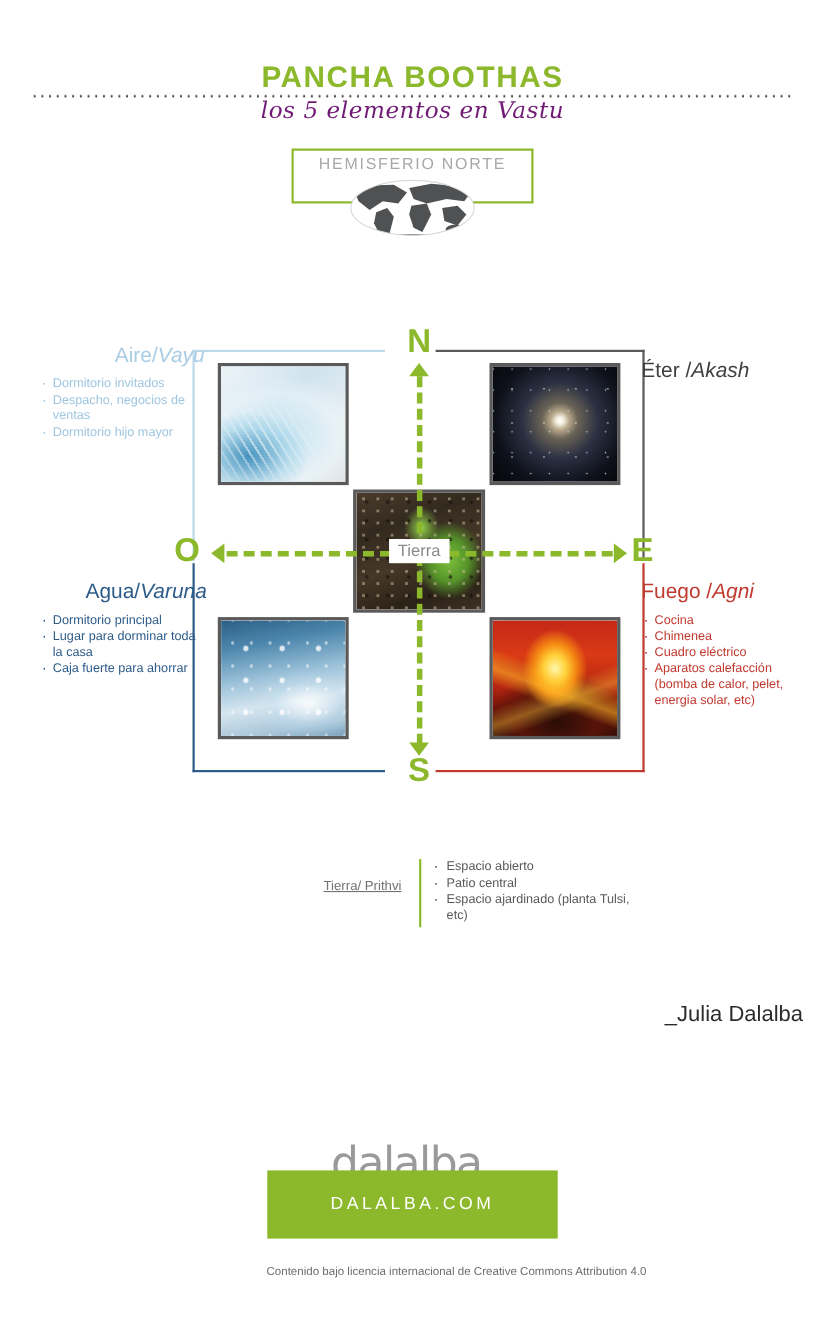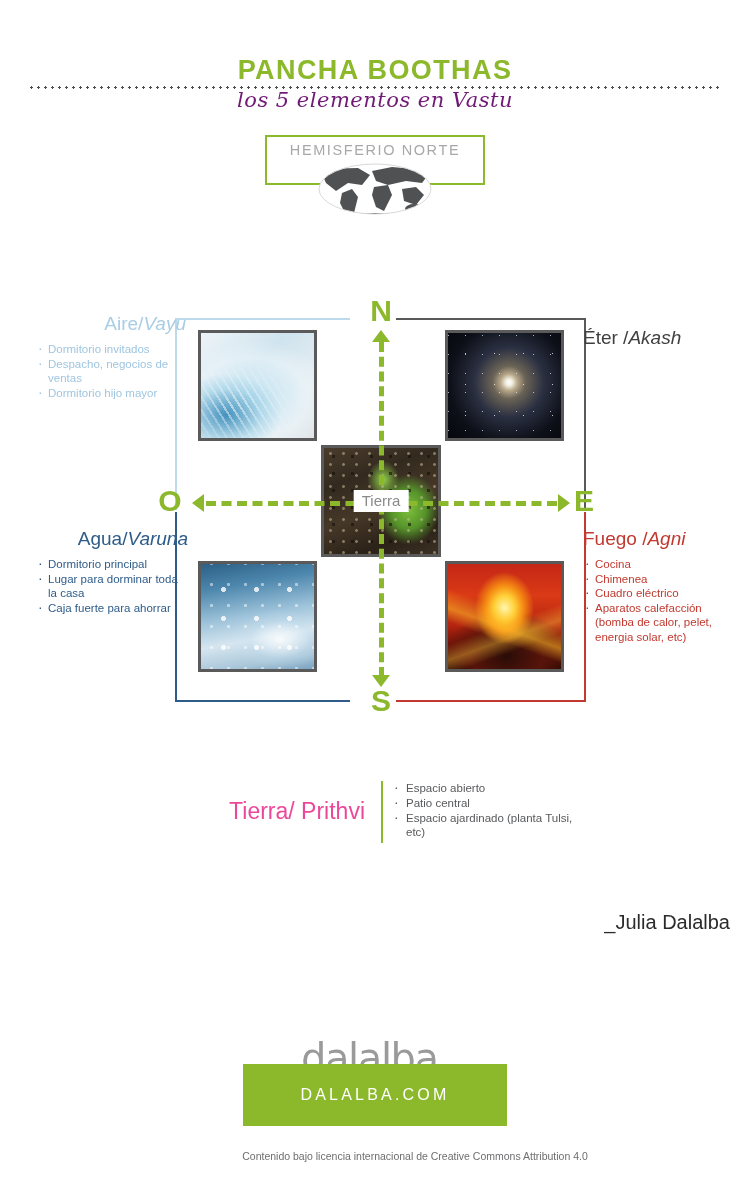--- a/index.html
+++ b/index.html
@@ -144,22 +144,23 @@
 
   .compass-letter {
     position: absolute; color: #8CB82B; font-weight: bold;
     font-size: 30px; line-height: 30px; text-align: center;
   }
 
   
   #tierra-section { position: absolute; left: 0; top: 778px; width: 750px; }
   #tierra-title {
     position: absolute; left: 200px; top: 20px; width: 165px;
-    text-align: right; font-size: 23px; color: #ec4899;
+    text-align: right; font-size: 12px; color: #737373;
     white-space: nowrap;
+    text-decoration: underline;
   }
   #tierra-divider {
     position: absolute; left: 381px; top: 3px; width: 2px; height: 62px;
     background: #8CB82B;
   }
   #tierra-list {
     position: absolute; left: 392px; top: 3px; width: 200px;
     list-style: none; margin: 0; padding: 0;
   }
   #tierra-list li {

